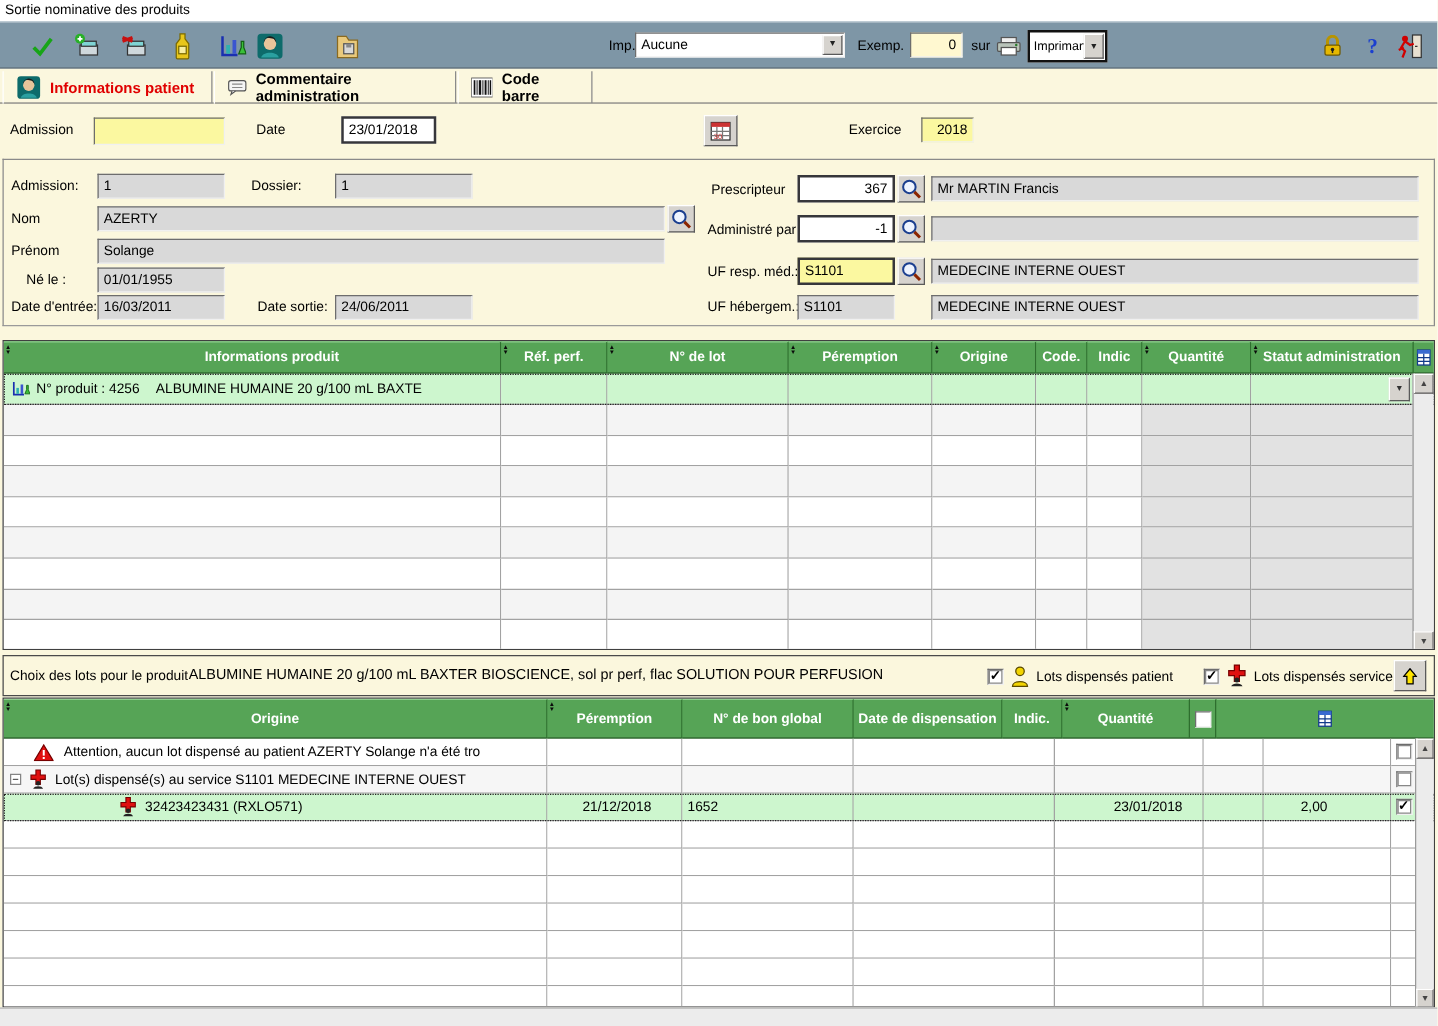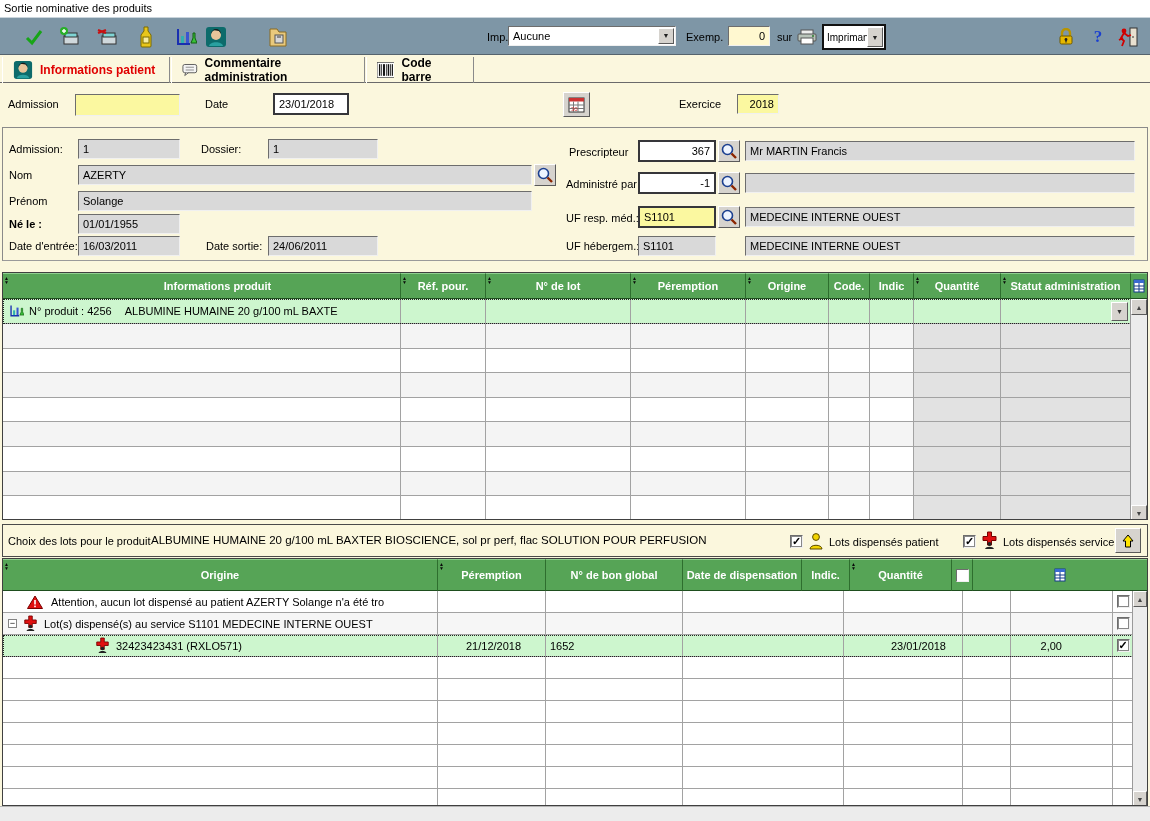--- a/index.html
+++ b/index.html
@@ -236,21 +236,21 @@
     <div class="raised magbtn" style="left:531px; top:36px;">
       <svg width="18" height="18" viewBox="0 0 18 18" style="margin:1px">
           <circle cx="7.5" cy="7.5" r="5" fill="#eef4ff" stroke="#1b3f8f" stroke-width="1.6"></circle>
           <line x1="11.5" y1="11.5" x2="16" y2="16" stroke="#8b2500" stroke-width="2.4"></line>
         </svg>
     </div>
 
     <span class="lab" style="left:6px; top:67px;">Prénom</span>
     <div class="field sunken gray" style="left:75px; top:63px; width:454px;"><span>Solange</span></div>
 
-    <span class="lab" style="left:6px; top:90px;font-weight:bold;">Né le :</span>
+    <span class="lab" style="left:18px; top:90px;">Né le :</span>
     <div class="field sunken gray" style="left:75px; top:86px; width:102px;"><span>01/01/1955</span></div>
 
     <span class="lab" style="left:6px; top:112px;">Date d'entrée:</span>
     <div class="field sunken gray" style="left:75px; top:108px; width:102px;"><span>16/03/2011</span></div>
     <span class="lab" style="left:203px; top:112px;">Date sortie:</span>
     <div class="field sunken gray" style="left:265px; top:108px; width:110px;"><span>24/06/2011</span></div>
 
     <span class="lab" style="left:566px; top:18px;">Prescripteur</span>
     <div class="field darkb" style="left:635px; top:12px; width:78px; text-align:right;"><span>367</span></div>
     <div class="raised magbtn" style="left:715px; top:12px;"><svg width="18" height="18" viewBox="0 0 18 18" style="margin:1px">
@@ -288,21 +288,21 @@
               <i>▲</i>
               <i>▼</i>
             </span>
             <span style="padding: 0px 2px;">Informations produit</span>
           </div>
           <div class="hcell" style="width: 85px;">
             <span class="sort">
               <i>▲</i>
               <i>▼</i>
             </span>
-            <span style="padding: 0px 2px;">Réf. pour.</span>
+            <span style="padding: 0px 2px;">Réf. perf.</span>
           </div>
           <div class="hcell" style="width: 145px;">
             <span class="sort">
               <i>▲</i>
               <i>▼</i>
             </span>
             <span style="padding: 0px 2px;">N° de lot</span>
           </div>
           <div class="hcell" style="width: 115px;">
             <span class="sort">

